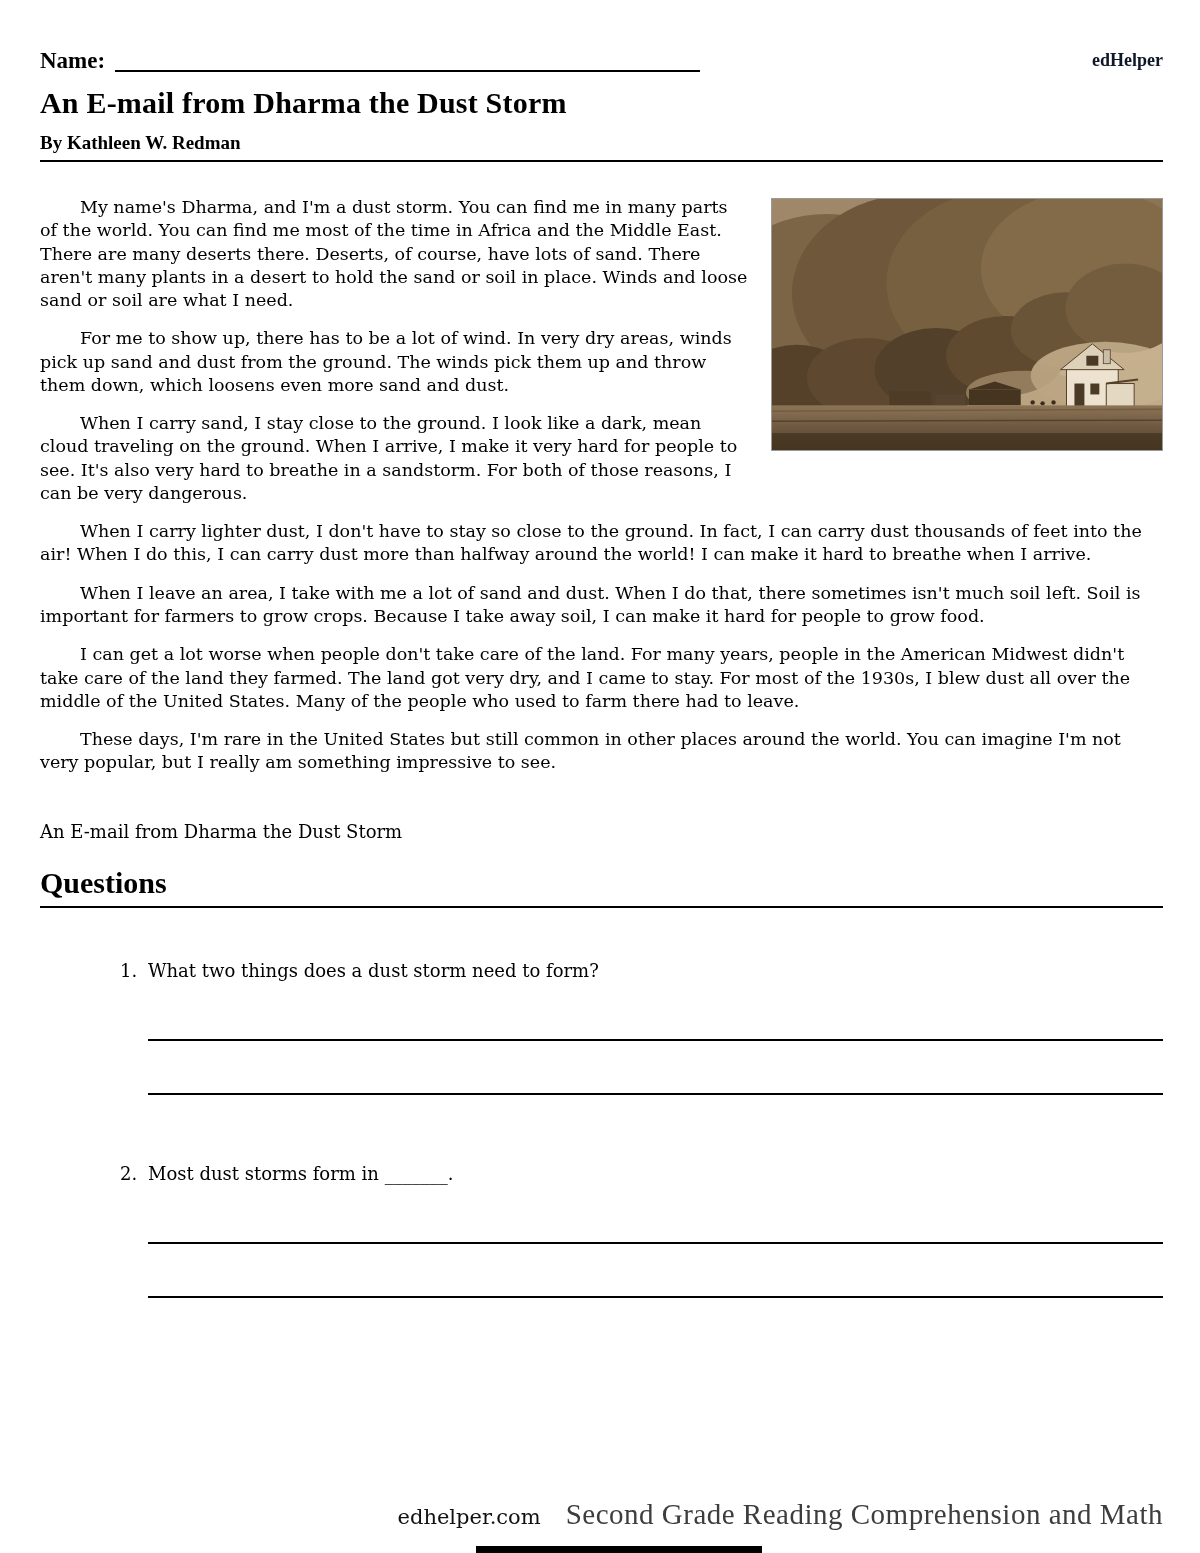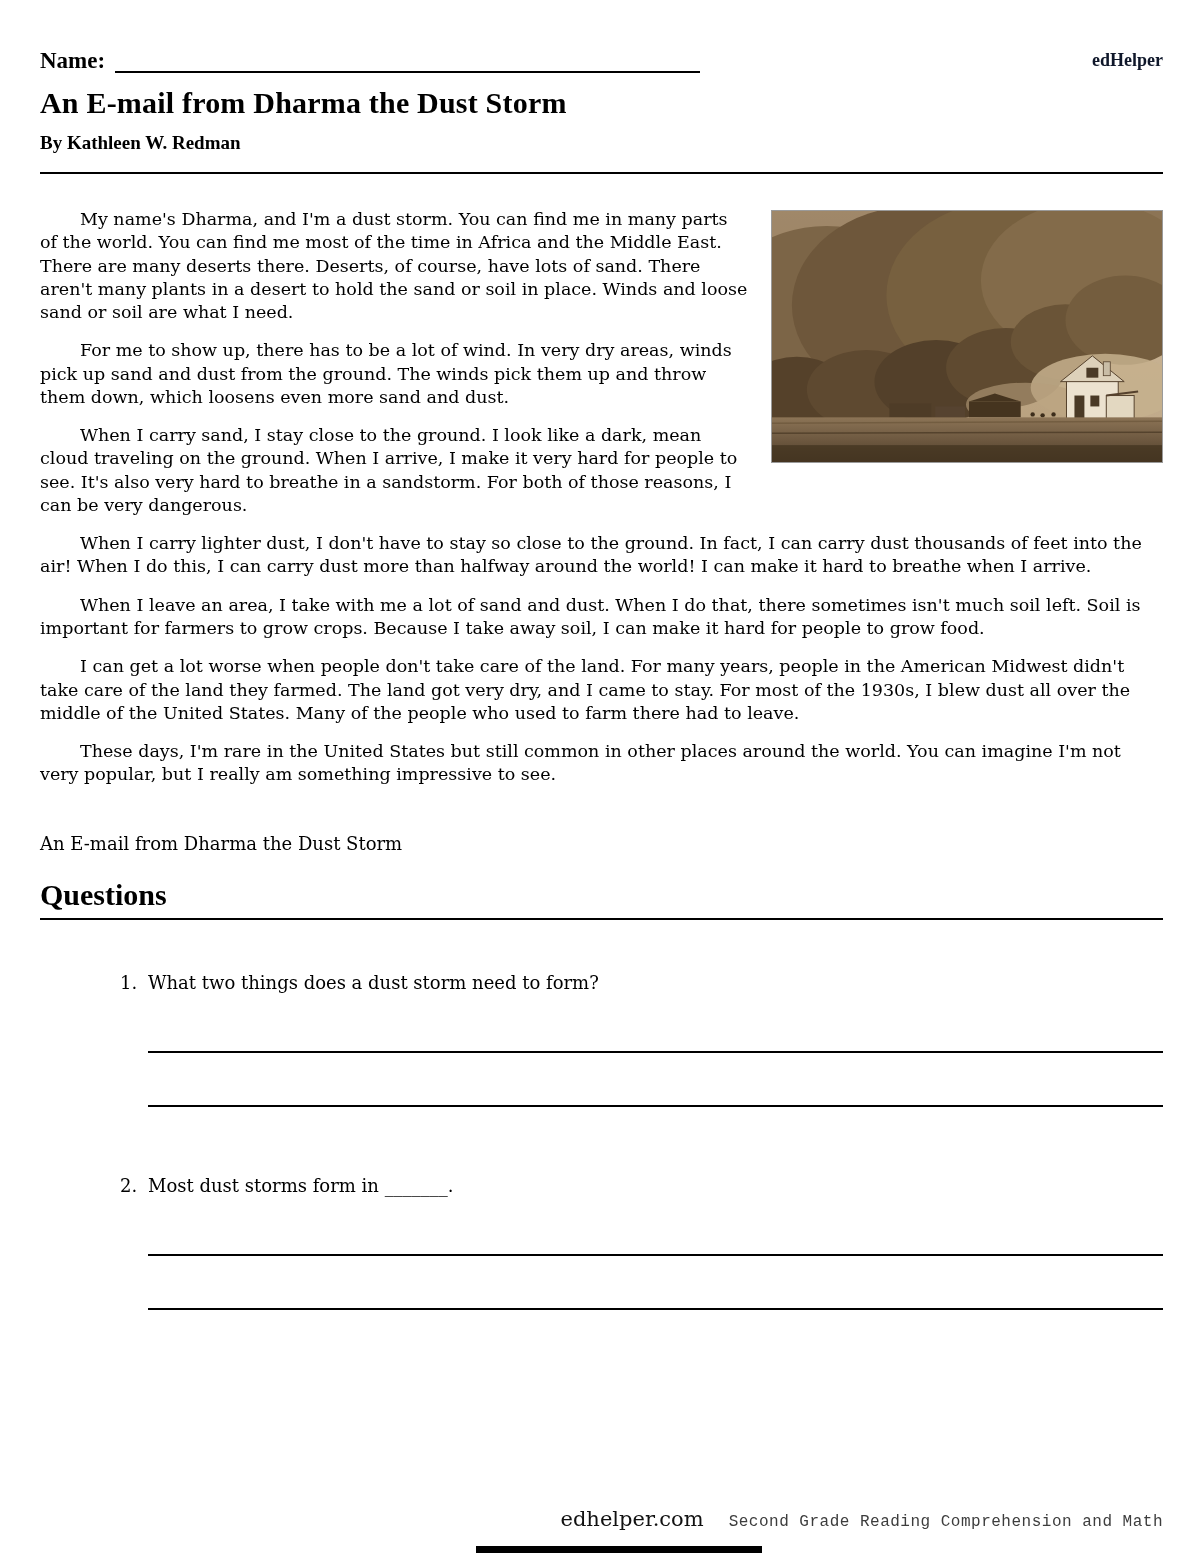--- a/index.html
+++ b/index.html
@@ -10,38 +10,38 @@
     width: 1200px;
     height: 1553px;
     margin: 0 auto;
     background: #fff;
     padding: 48px 37px 0 40px;
     overflow: hidden;
   }
 
   
   .header-row { display: flex; align-items: flex-start; justify-content: space-between; }
-  .name-group { display: flex; align-items: center; }
+  .name-group { display: flex; align-items: flex-start; }
   .name-label { font-family: "Liberation Serif", serif; font-weight: bold; font-size: 23px; }
   .name-line { width: 585px; border-bottom: 2.5px solid #000; height: 24px; margin-left: 10px; }
   .brand { font-family: "Liberation Serif", serif; font-weight: bold; font-size: 18px; color: #0f172a; padding-top: 2px; }
 
   .doc-title {
     font-family: "Liberation Serif", serif;
     font-weight: bold;
     font-size: 30px;
     margin-top: 12px;
     letter-spacing: 0.2px;
   }
   .byline {
     font-family: "Liberation Serif", serif;
     font-weight: bold;
     font-size: 19px;
     margin-top: 12px;
-    padding-bottom: 18px;
+    padding-bottom: 6px;
   }
   .rule { border: none; border-top: 2px solid #000; height: 0; }
 
   
   .article { margin-top: 34px; font-size: 17.5px; line-height: 1.33; }
   .article p { text-indent: 40px; margin-bottom: 15px; }
   .photo-figure {
     float: right;
     width: 392px;
     height: 253px;
@@ -77,21 +77,21 @@
   .footer {
     position: absolute;
     right: 37px;
     bottom: 22px;
     display: flex;
     align-items: baseline;
     gap: 25px;
     white-space: nowrap;
   }
   .footer-site { font-family: "DejaVu Serif", serif; font-size: 21px; color: #111; }
-  .footer-desc { font-family: Liberation Mono, monospace; font-size: 16px; color: #3d3d3d; letter-spacing: 0.5px; }
+  .footer-desc { font-family: Liberation Serif, serif; font-size: 29px; color: #3d3d3d; letter-spacing: 0.5px; }
 
   .bottom-bar {
     position: absolute;
     left: 476px;
     bottom: 0;
     width: 286px;
     height: 7px;
     background: #000;
   }
 </style>

